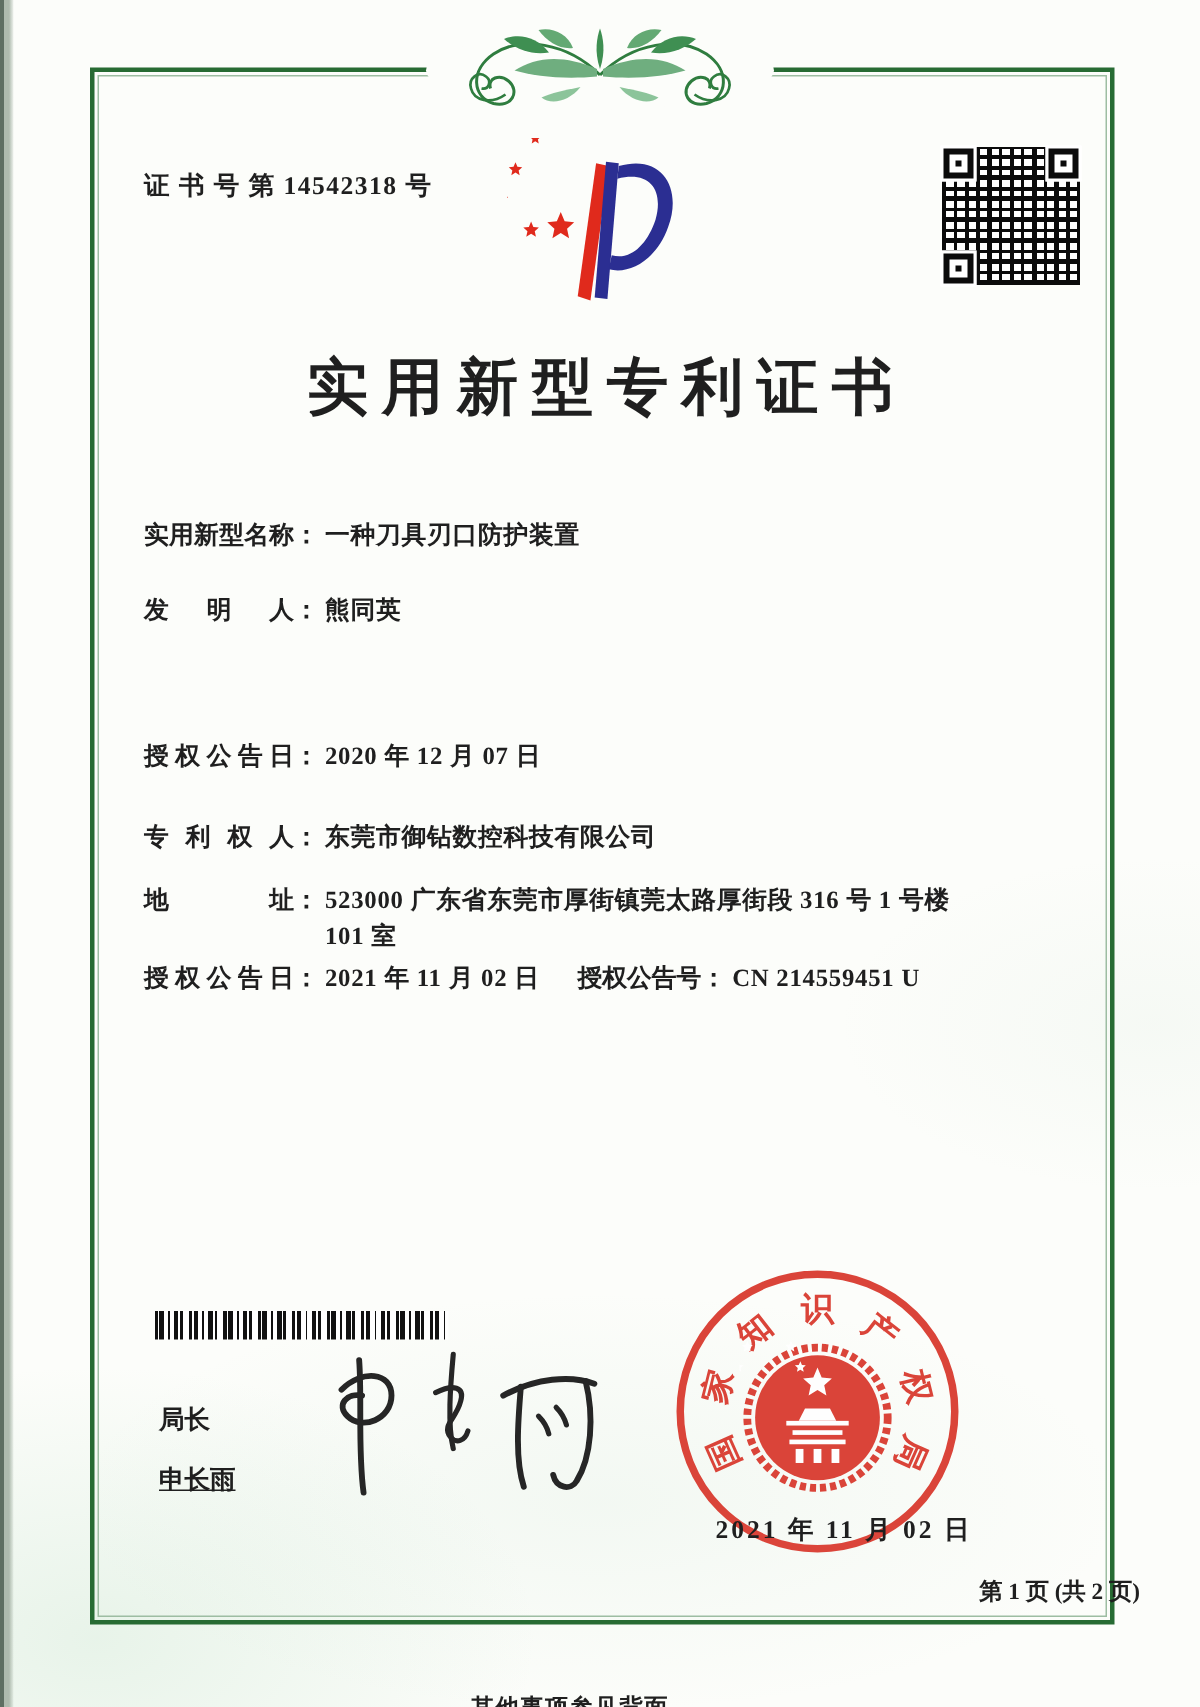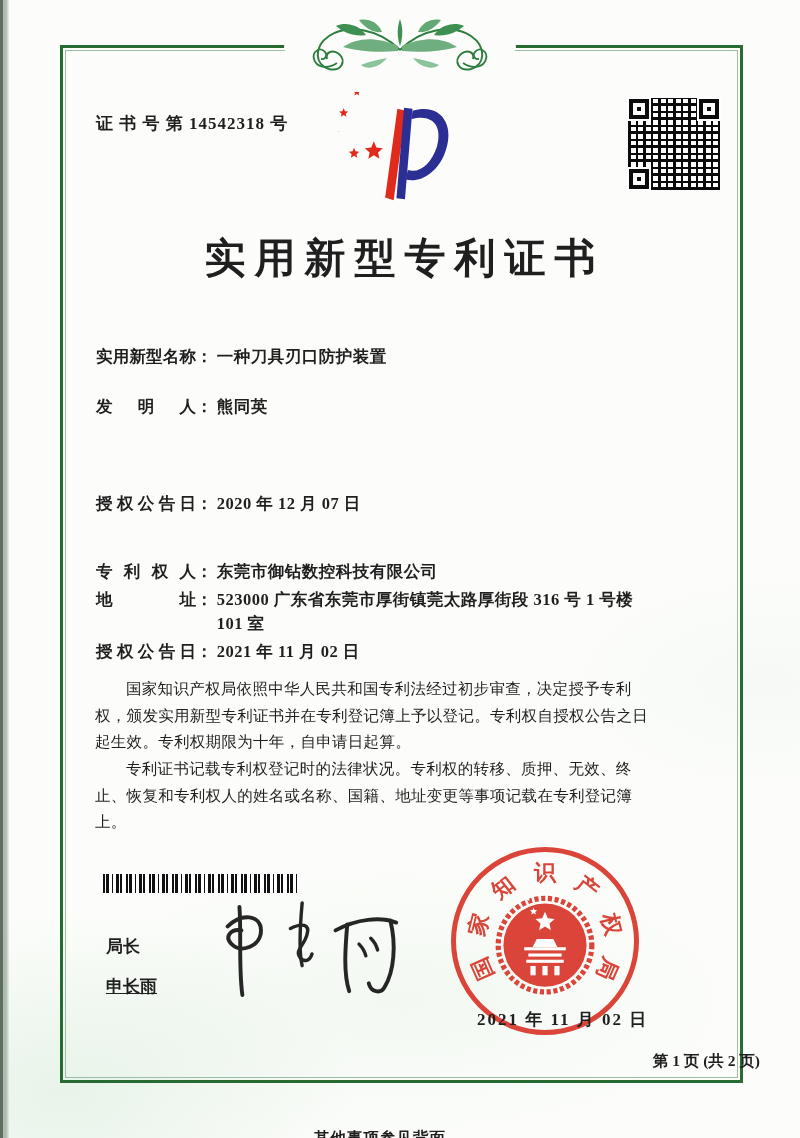--- a/index.html
+++ b/index.html
@@ -46,21 +46,21 @@
     position:absolute; left:0; right:0; top:231px; text-align:center;
     font-size:41px; font-weight:700; letter-spacing:9px; padding-left:9px;
   }
   
   .row { position:absolute; left:96px; font-size:16.5px; font-weight:600; line-height:1.45; }
   .flabel { display:inline-block; width:100px; text-align:justify; text-align-last:justify; vertical-align:top; }
   .colon { display:inline-block; vertical-align:top; }
   .fvalue { display:inline-block; vertical-align:top; letter-spacing:.5px; }
   .fvalue.wrap { width:420px; }
   .row.r1{top:345px} .row.r2{top:395px} .row.r3{top:445px} .row.r4{top:492px}
-  .row.r5{top:560px} .row.r6{top:588px} .row.r7{top:640px}
+  .row.r5{top:546px} .row.r6{top:588px} .row.r7{top:640px}
   .row .second { position:absolute; left:289px; top:0; white-space:nowrap; }
   .row .second .flabel2 { font-weight:600; }
   
   .paras { position:absolute; left:95px; top:676px; width:560px; font-size:15.5px; line-height:1.72; font-weight:500; }
   .paras p { text-indent:2em; letter-spacing:.3px; }
   
   .barcode {
     position:absolute; left:103px; top:874px; width:196px; height:19px;
     background:repeating-linear-gradient(90deg,
       #111 0 2px,#fff 2px 3px,#111 3px 6px,#fff 6px 9px,#111 9px 10px,
@@ -157,26 +157,26 @@
     <span class="flabel">专利权人</span><span class="colon">：</span>
     <span class="fvalue">东莞市御钻数控科技有限公司</span>
   </div>
   <div class="row r6">
     <span class="flabel">地址</span><span class="colon">：</span>
     <span class="fvalue wrap">523000 广东省东莞市厚街镇莞太路厚街段 316 号 1 号楼 101 室</span>
   </div>
   <div class="row r7">
     <span class="flabel">授权公告日</span><span class="colon">：</span>
     <span class="fvalue">2021 年 11 月 02 日</span>
-  </div>
-
-  <div class="paras">
-    <p>国家知识产权局依照中华人民共和国专利法经过初步审查，决定授予专利权，颁发实用新型专利证书并在专利登记簿上予以登记。专利权自授权公告之日起生效。专利权期限为十年，自申请日起算。</p>
-    <p>专利证书记载专利权登记时的法律状况。专利权的转移、质押、无效、终止、恢复和专利权人的姓名或名称、国籍、地址变更等事项记载在专利登记簿上。</p>
-  </div>
+    <span class="second">
+      <span class="flabel2">授权公告号</span><span class="colon">：</span>
+      <span class="fvalue">CN 214559451 U</span>
+    </span>
+  </div>
+
 
   <div class="barcode"></div>
 
   <div class="signer-title">局长</div>
   <div class="signer-name">申长雨</div>
   <svg class="signature" width="196" height="113" viewBox="0 0 200 115" fill="none" stroke="#262626" stroke-width="4" stroke-linecap="round" stroke-linejoin="round">
     <path d="M28,14 C30,40 27,75 31,104"></path>
     <path d="M16,34 C30,20 50,22 50,38 C50,54 30,62 20,52 C12,44 20,36 30,38"></path>
     <path d="M92,10 C90,32 88,58 92,74" stroke-width="3.5"></path>
     <path d="M80,36 C92,30 100,32 97,42 C94,54 84,58 90,66 C94,71 100,69 102,62" stroke-width="3.5"></path>

